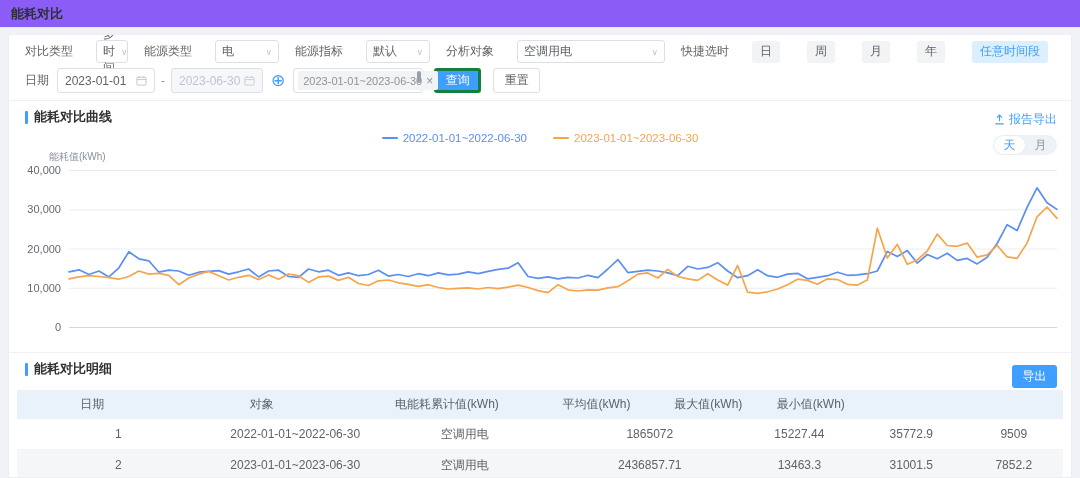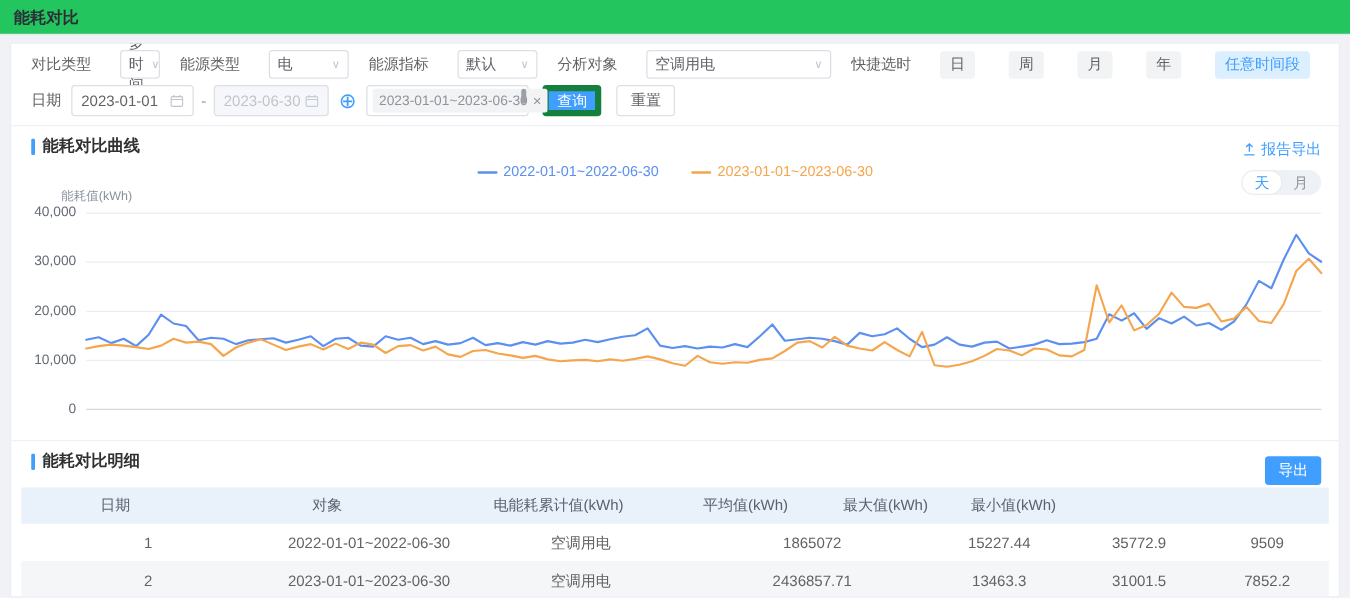--- a/index.html
+++ b/index.html
@@ -1,18 +1,18 @@
 <!DOCTYPE html>
 <html><head>
 <meta charset="utf-8">
 <style>
   * { box-sizing: border-box; margin: 0; padding: 0; }
   html,body { width:1080px; height:478px; overflow:hidden;
     font-family:"Liberation Sans","DejaVu Sans",sans-serif; background:#f0f2f5; }
-  .topbar { height:28px; background:#22c55e; border-bottom:1px solid #e6e8ec;
+  .topbar { height:28px; background:#8b5cf6; border-bottom:1px solid #e6e8ec;
     display:flex; align-items:center; padding-left:11px; }
   .page-title { font-size:13px; font-weight:700; color:#2b2f36; }
   .card { position:absolute; left:8px; right:8px; top:34px; bottom:0;
     background:#fff; border:1px solid #ebeef5; border-radius:2px; overflow:hidden; }
   
   .frow { display:flex; align-items:center; margin:5px 0 0 16px; height:23px; }
   .frow2 { display:flex; align-items:center; margin:5px 0 0 16px; height:25px; }
   .flabel { font-size:12px; color:#606266; margin-right:8px; white-space:nowrap; }
   .group { display:flex; align-items:center; margin-right:16px;gap:15px; }
   .select { height:23px; border:1px solid #dcdfe6; border-radius:3px; display:flex;
@@ -31,21 +31,21 @@
   .dash { color:#909399; margin:0 6px; font-size:12px; }
   .plus { color:#409eff; font-size:17px; line-height:17px; margin:0 8px; cursor:pointer; }
   .tagbox { position:relative; width:130px; height:25px; border:1px solid #dcdfe6;
     border-radius:3px; display:flex; align-items:center; padding-left:4px; margin-right:11px; }
   .tag { background:#f2f3f5; border-radius:2px; height:19px; display:flex; align-items:center;
     padding:0 5px; font-size:11px; color:#909399; white-space:nowrap; }
   .tagx { margin-left:4px; color:#909399; cursor:pointer; font-size:12px; }
   .sbar { position:absolute; right:1px; top:2px; width:4px; height:12px;
     background:#9aa0a8; border-radius:2px; }
   .btn { height:25px; border-radius:3px; font-size:12px; cursor:pointer; }
-  .btn.primary { width:47px; background:#409eff; border:5px solid #15803d; color:#fff; margin-right:12px; }
+  .btn.primary { width:47px; background:#409eff; border:3px solid #15803d; color:#fff; margin-right:12px; }
   .btn.ghost { width:47px; background:#fff; border:1px solid #dcdfe6; color:#606266; }
   .divider { height:1px; background:#eef0f4; margin-top:7px; }
   
   .sec-head { display:flex; align-items:center; margin:8px 0 0 16px; height:16px; }
   .sec-bar { width:3px; height:13px; background:#409eff; border-radius:1px; margin-right:6px; }
   .sec-title { font-size:13px; font-weight:700; color:#303133; }
   .chart-sec { position:relative; }
   .right-tools { position:absolute; right:14px; top:2px; text-align:right; }
   .export-link { display:inline-flex; align-items:center; gap:4px; color:#409eff;
     font-size:12px; cursor:pointer; text-decoration:none;justify-content:flex-end; }

